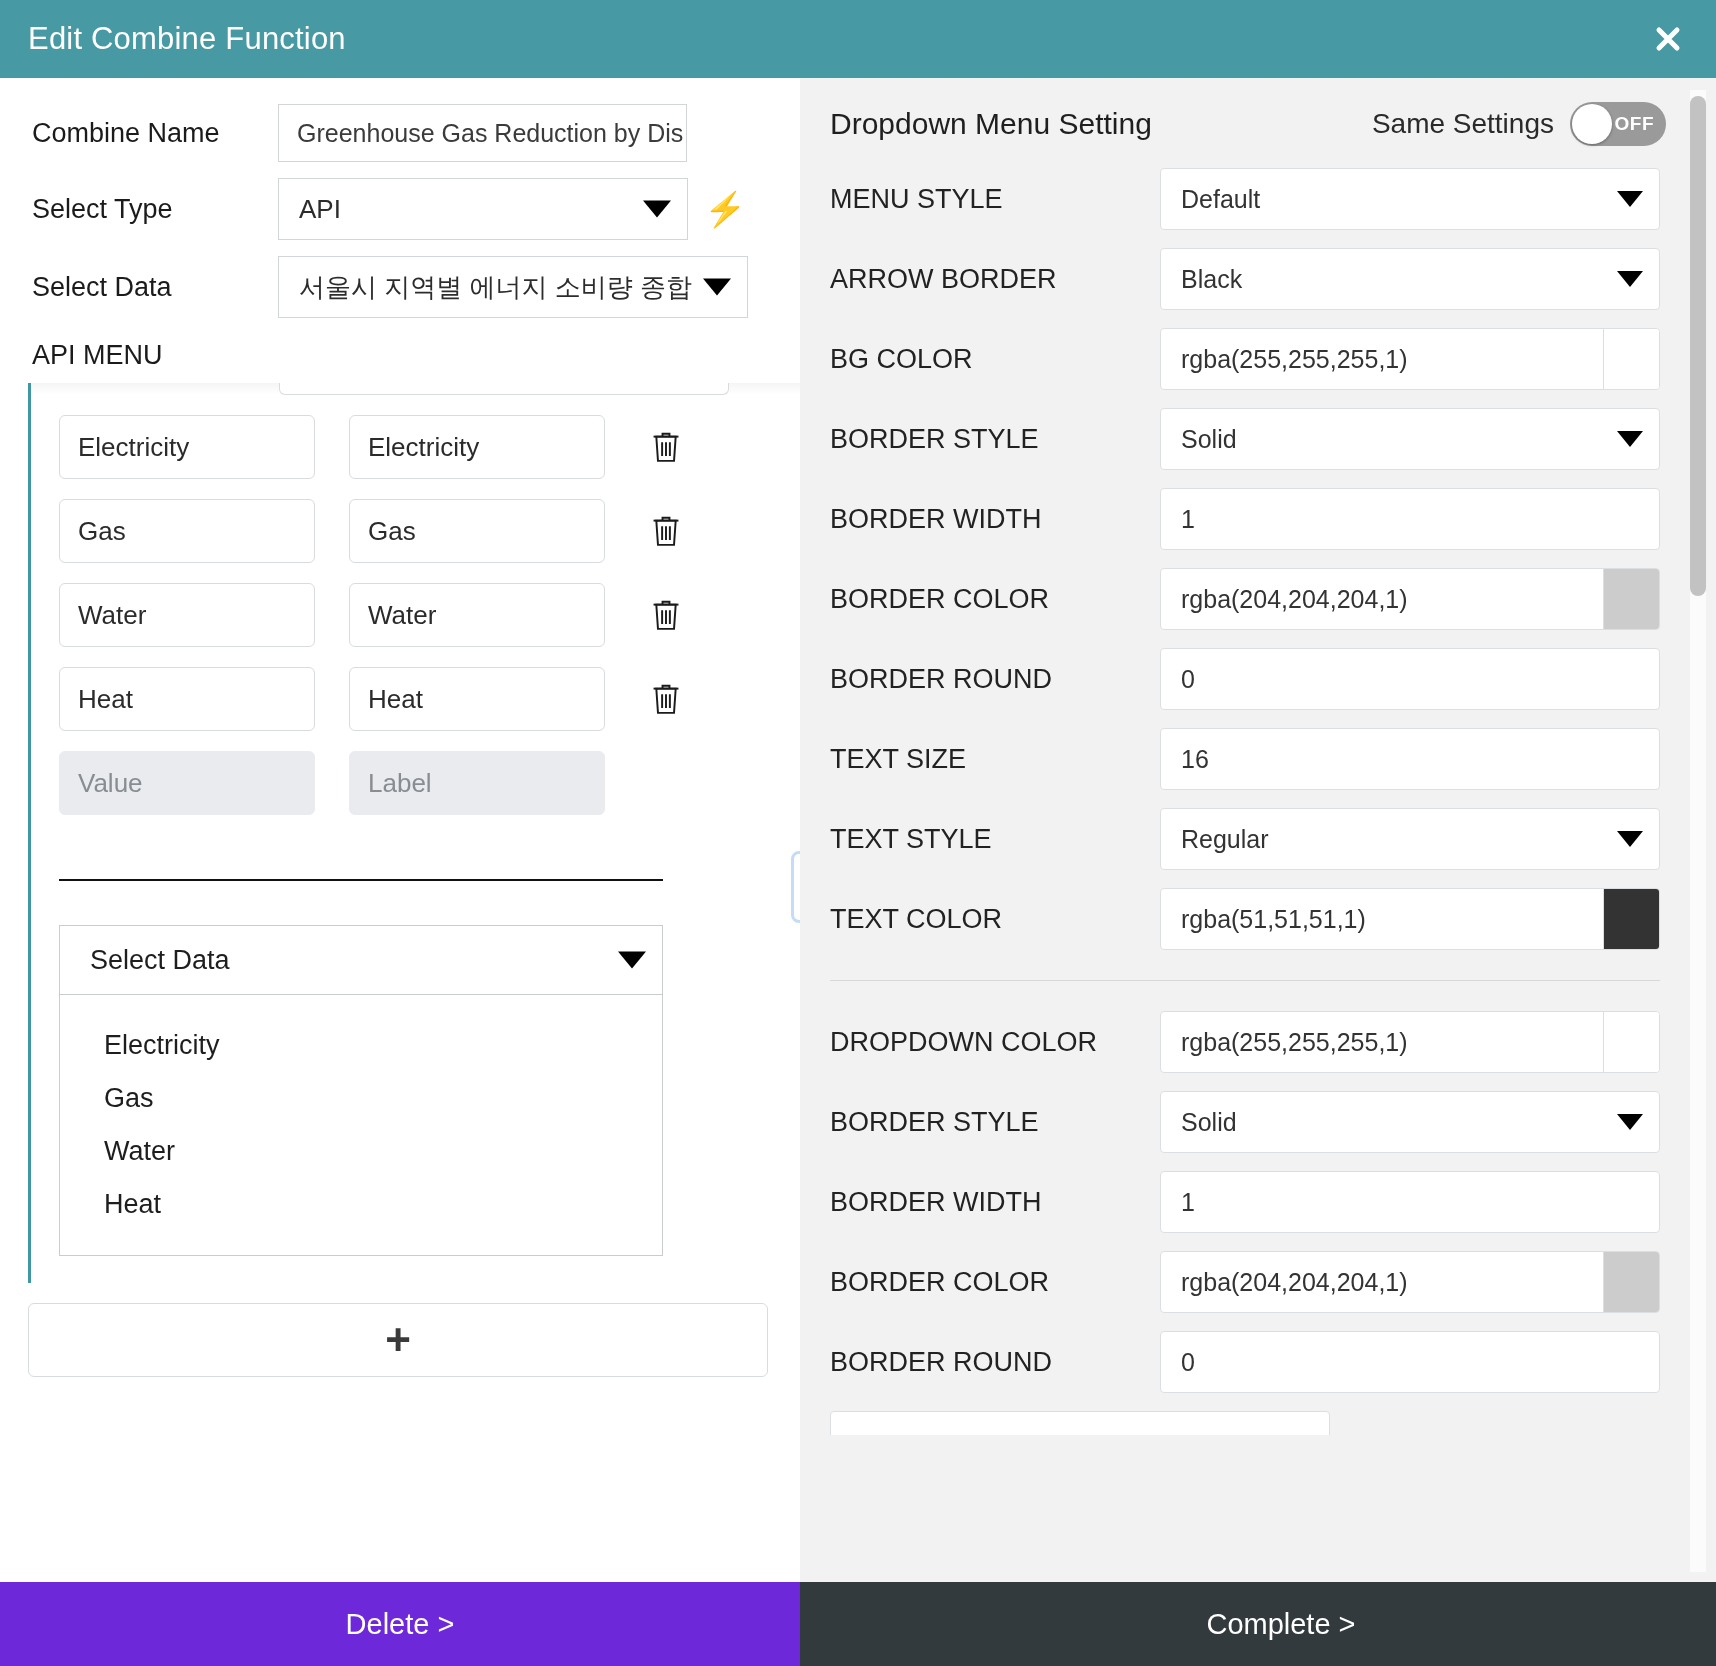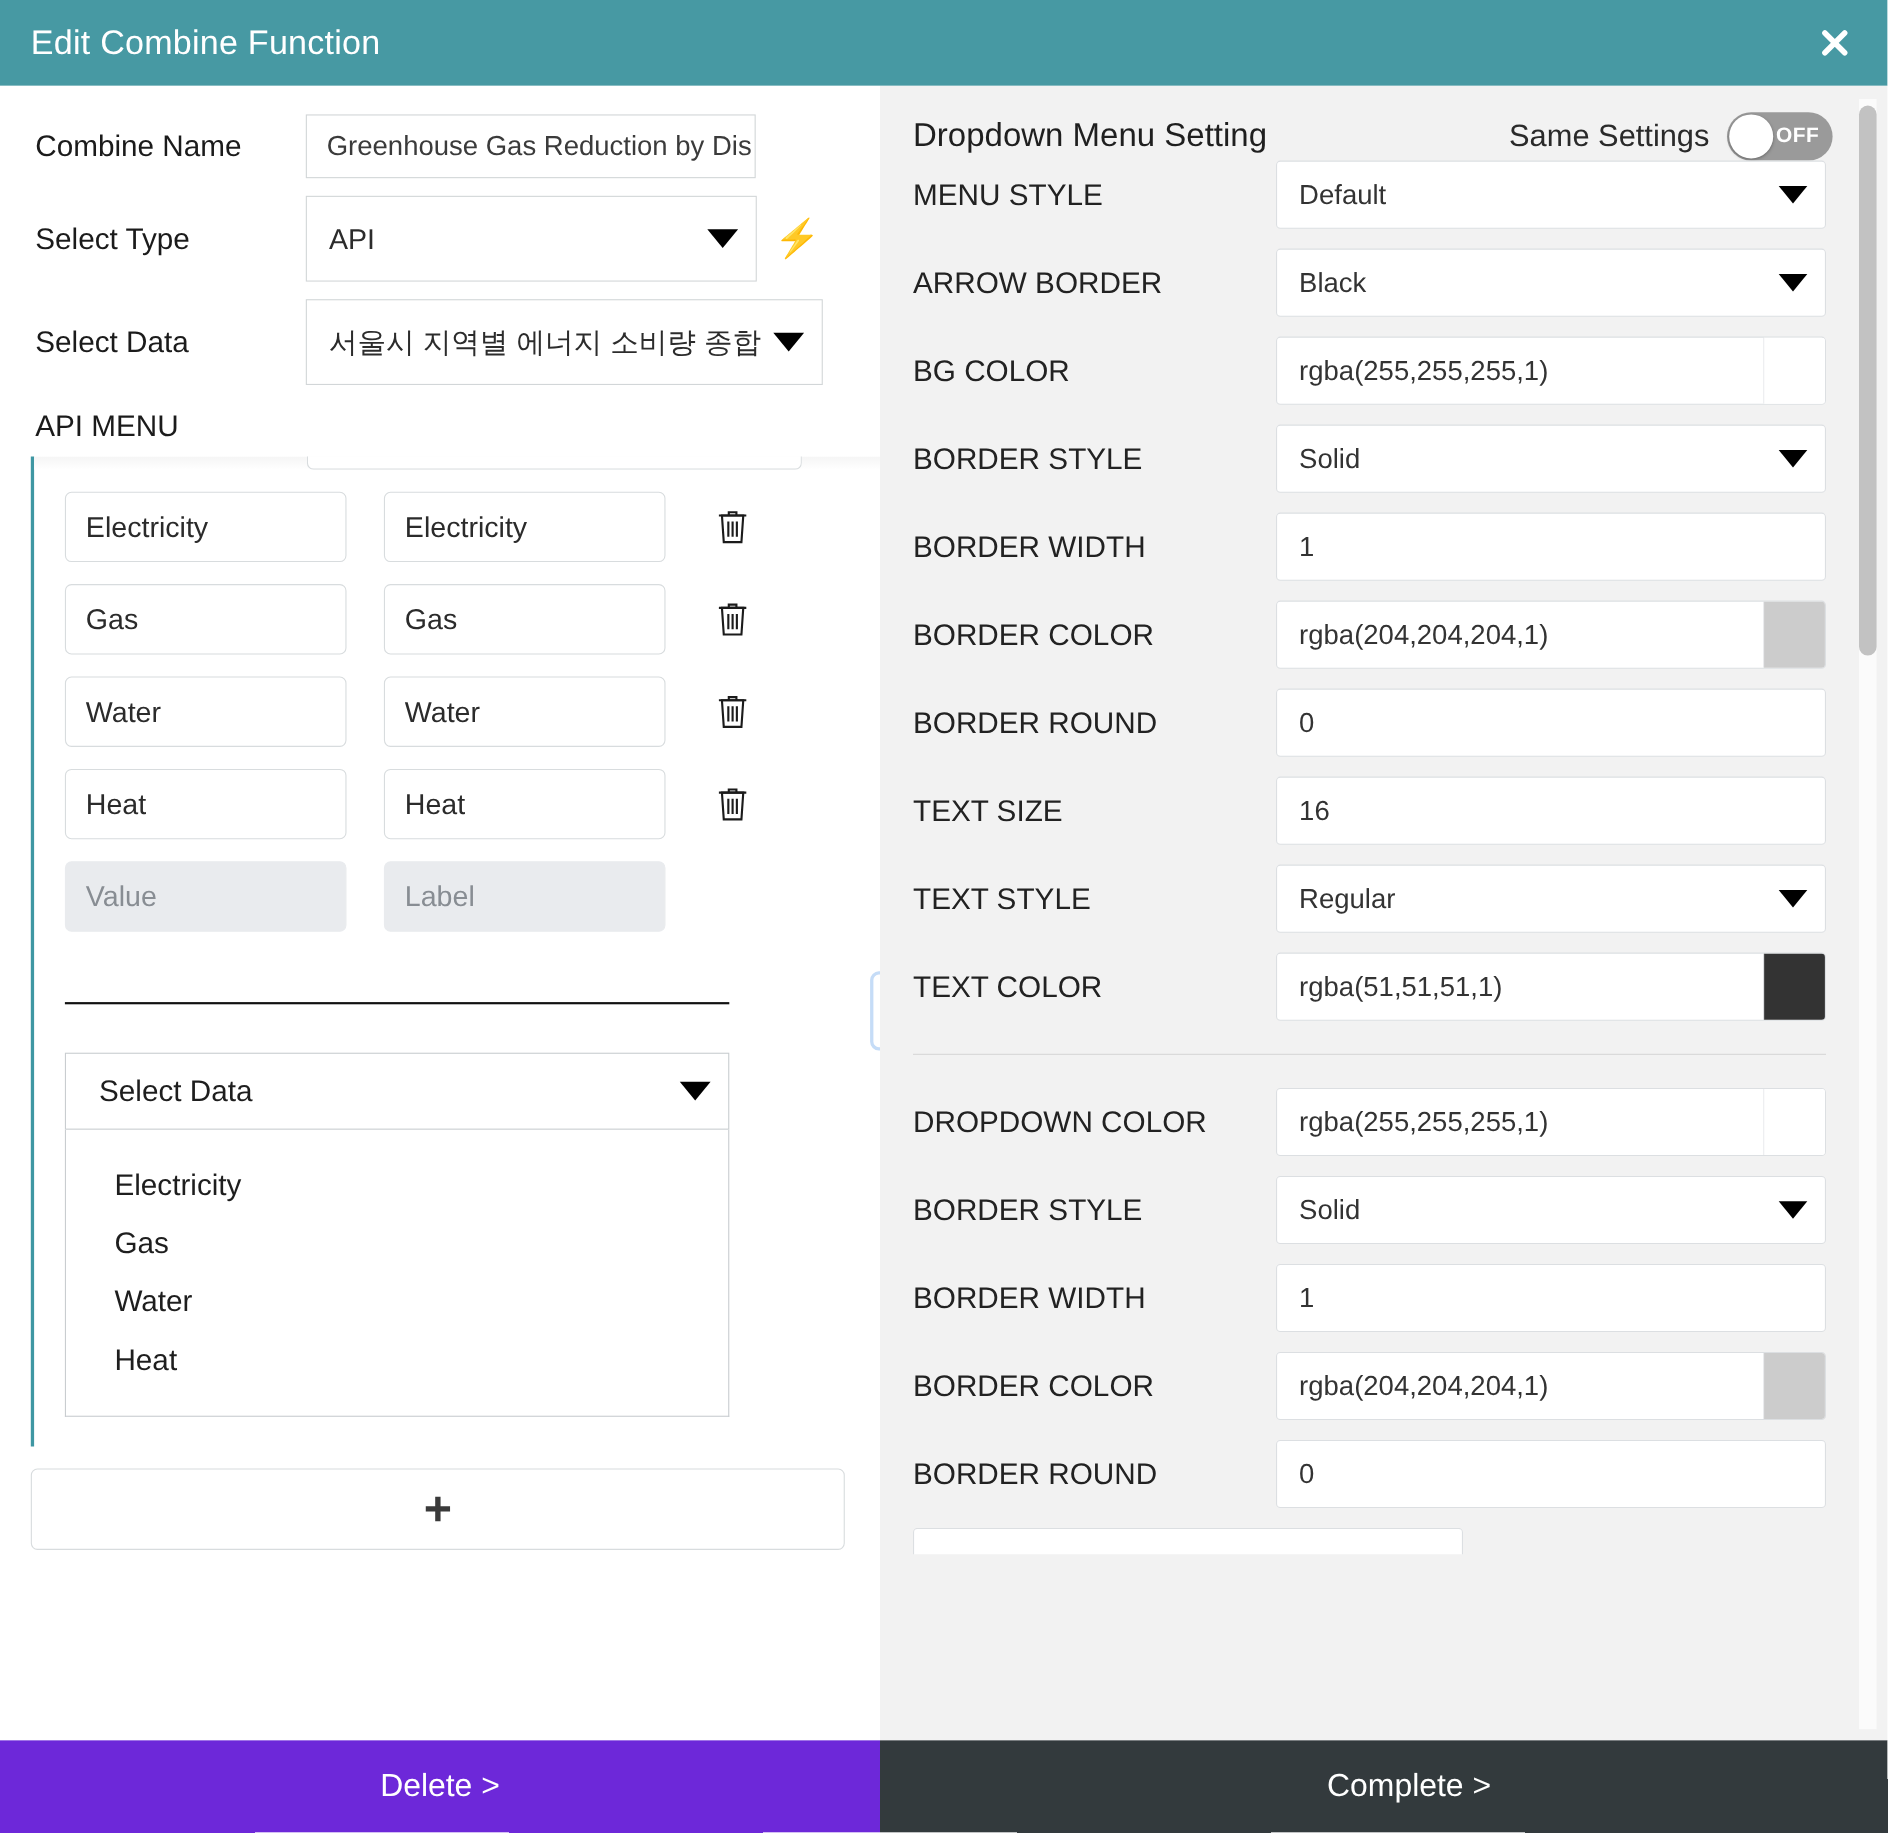--- a/index.html
+++ b/index.html
@@ -78,21 +78,21 @@
     overflow: hidden; white-space: nowrap;
   }
   .w-combine { width: 409px; }
   .w-type    { width: 410px; }
   .w-data    { width: 470px; }
 
   .selbox {
     position: relative;
     border: 1px solid #d2d6d8;
     background: #fff;
-    height: 78px;
+    height: 62px;
     display: flex; align-items: center;
     padding: 0 56px 0 20px;
     font-size: 26px;
     color: #2c2c2c;
     cursor: pointer;
     white-space: nowrap; overflow: hidden;
   }
   .caret {
     position: absolute;
     right: 16px; top: 50%;
@@ -241,20 +241,21 @@
   
   .right {
     flex: 1 1 auto;
     background: #f2f2f2;
     padding: 24px 30px 0 30px;
     position: relative;
     overflow: hidden;
   }
   .right-head {
     display: flex; align-items: center; justify-content: space-between;
+    margin-bottom: 22px;
     padding-right: 20px;
   }
   .right-head .rh-title {
     font-size: 30px;
     color: #1f1f1f;
   }
   .same-wrap { display: flex; align-items: center; gap: 16px; }
   .same-lbl { font-size: 28px; color: #2a2a2a; }
   .toggle {
     width: 96px; height: 44px;

